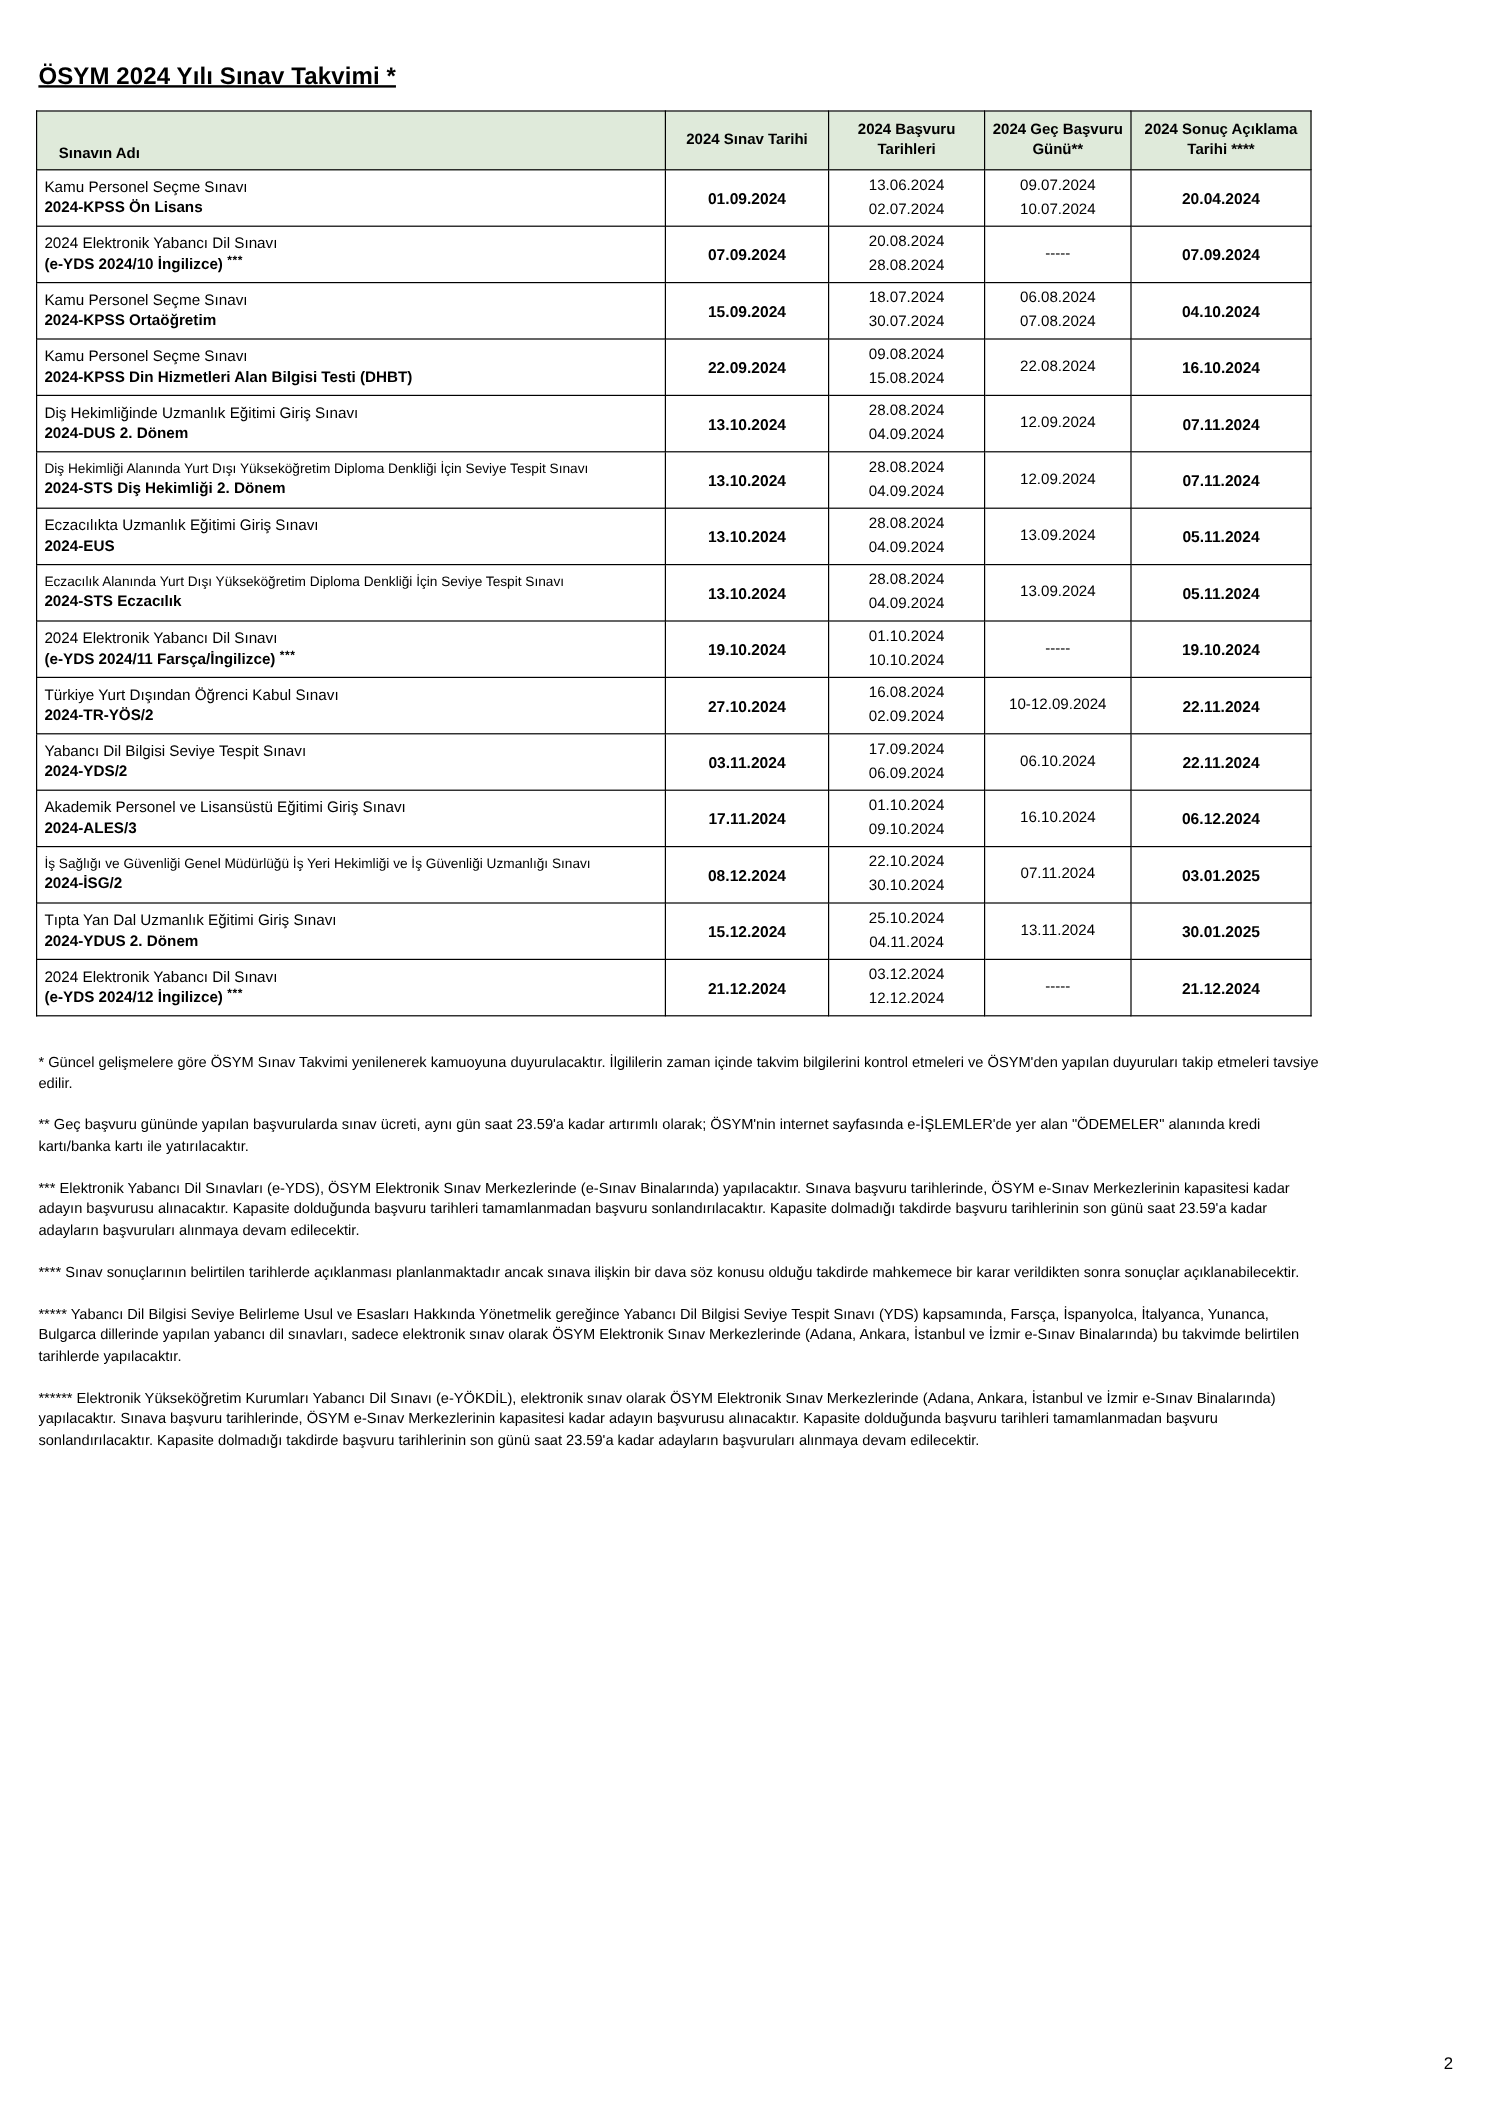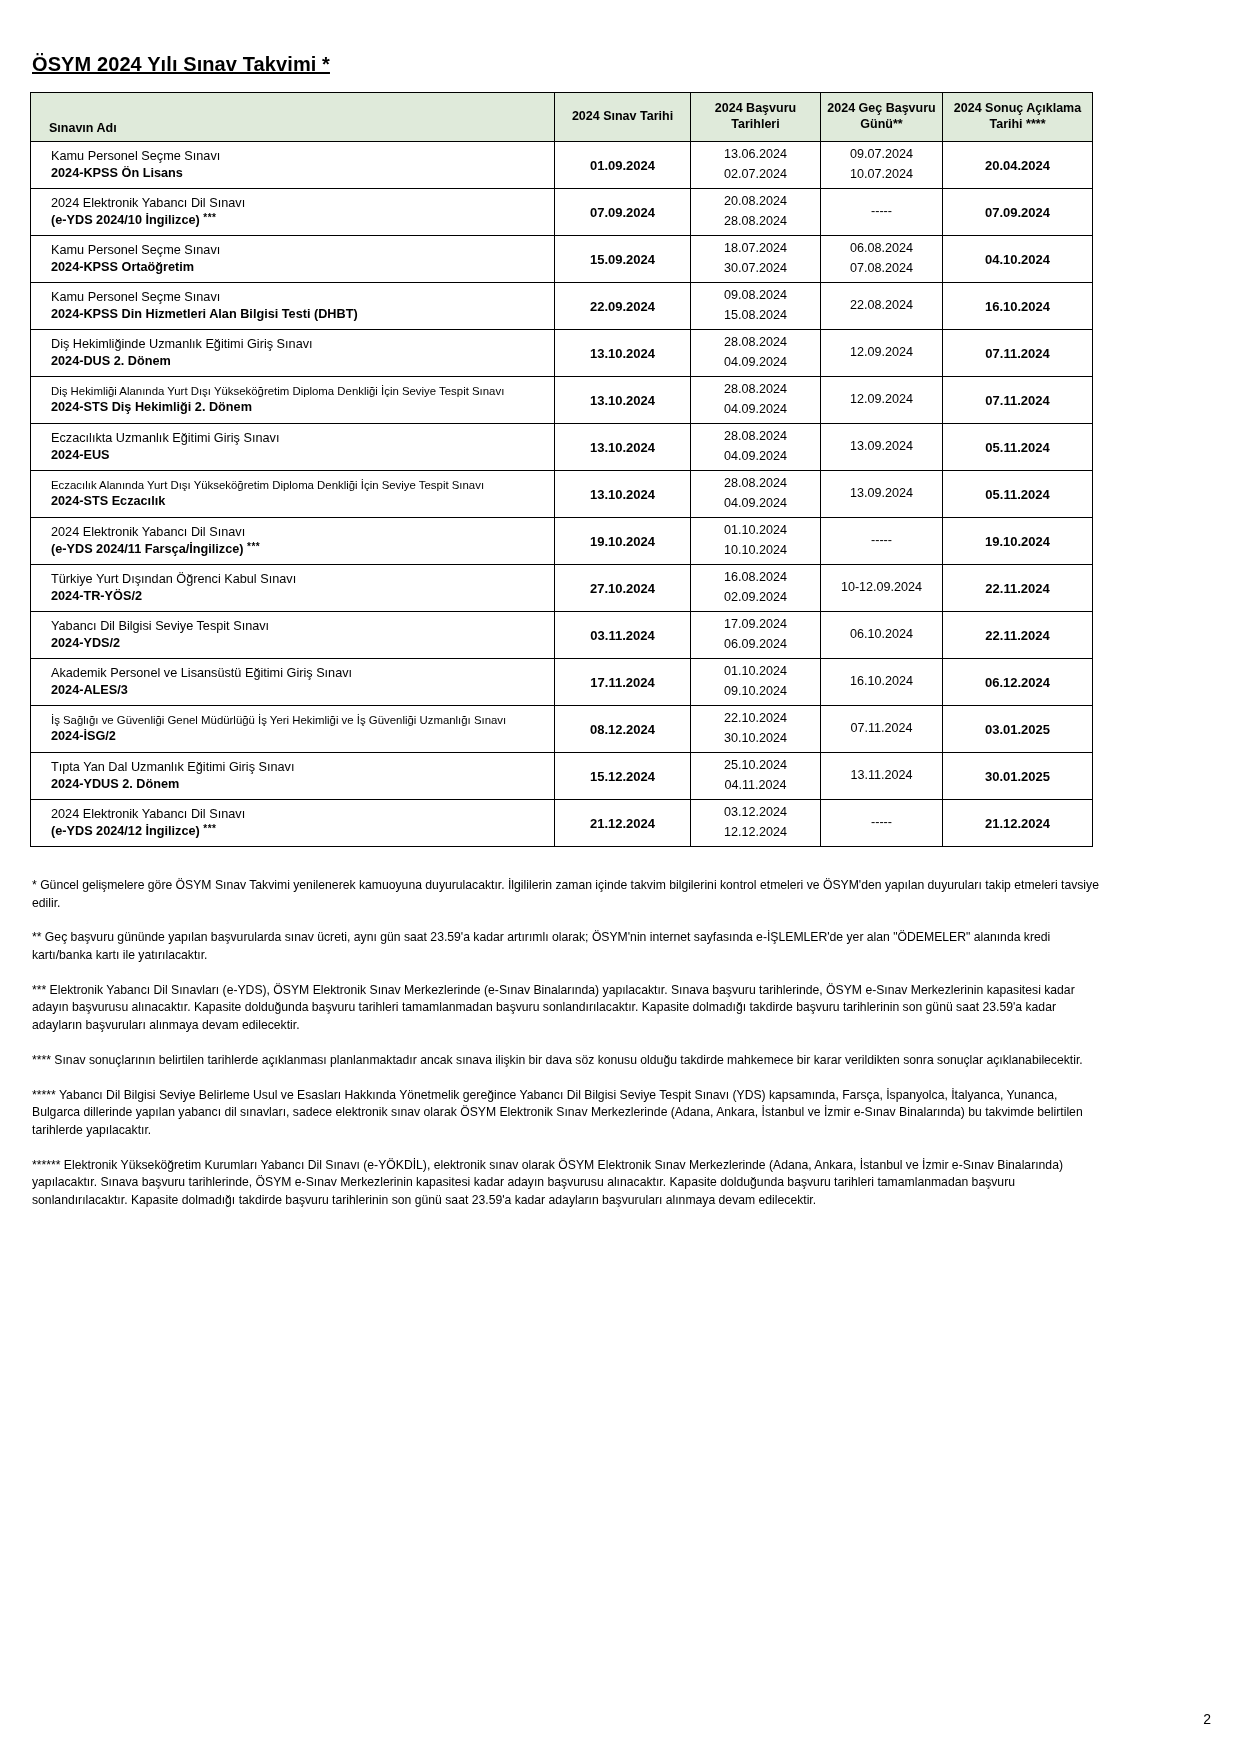--- a/index.html
+++ b/index.html
@@ -54,21 +54,21 @@
     vertical-align: bottom;
     padding-bottom: 4px;
   }
   col.c-name   { width: 524px; }
   col.c-exam   { width: 136px; }
   col.c-apply  { width: 130px; }
   col.c-late   { width: 122px; }
   col.c-result { width: 150px; }
 
   td.name-cell {
-    padding: 2px 6px 3px 20px;
+    padding: 2px 6px 3px 6px;
     line-height: 1.28;
     height: 41px;
   }
   td.name-cell .line1 {
     font-size: 12.7px;
     font-weight: normal;
     white-space: nowrap;
     display: block;
   }
   td.name-cell .line1.small {

